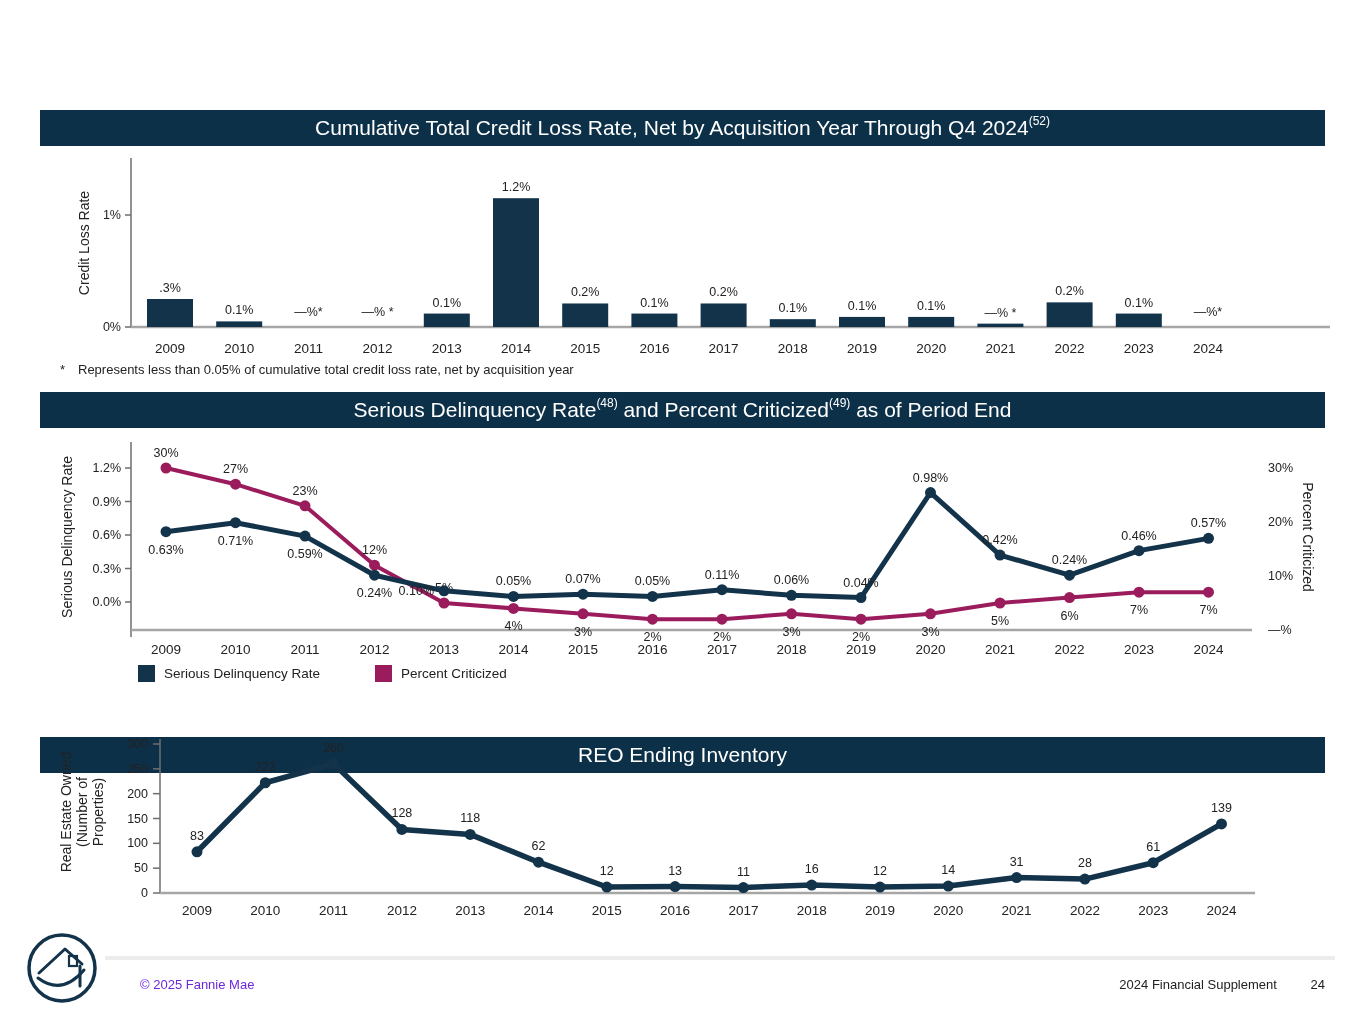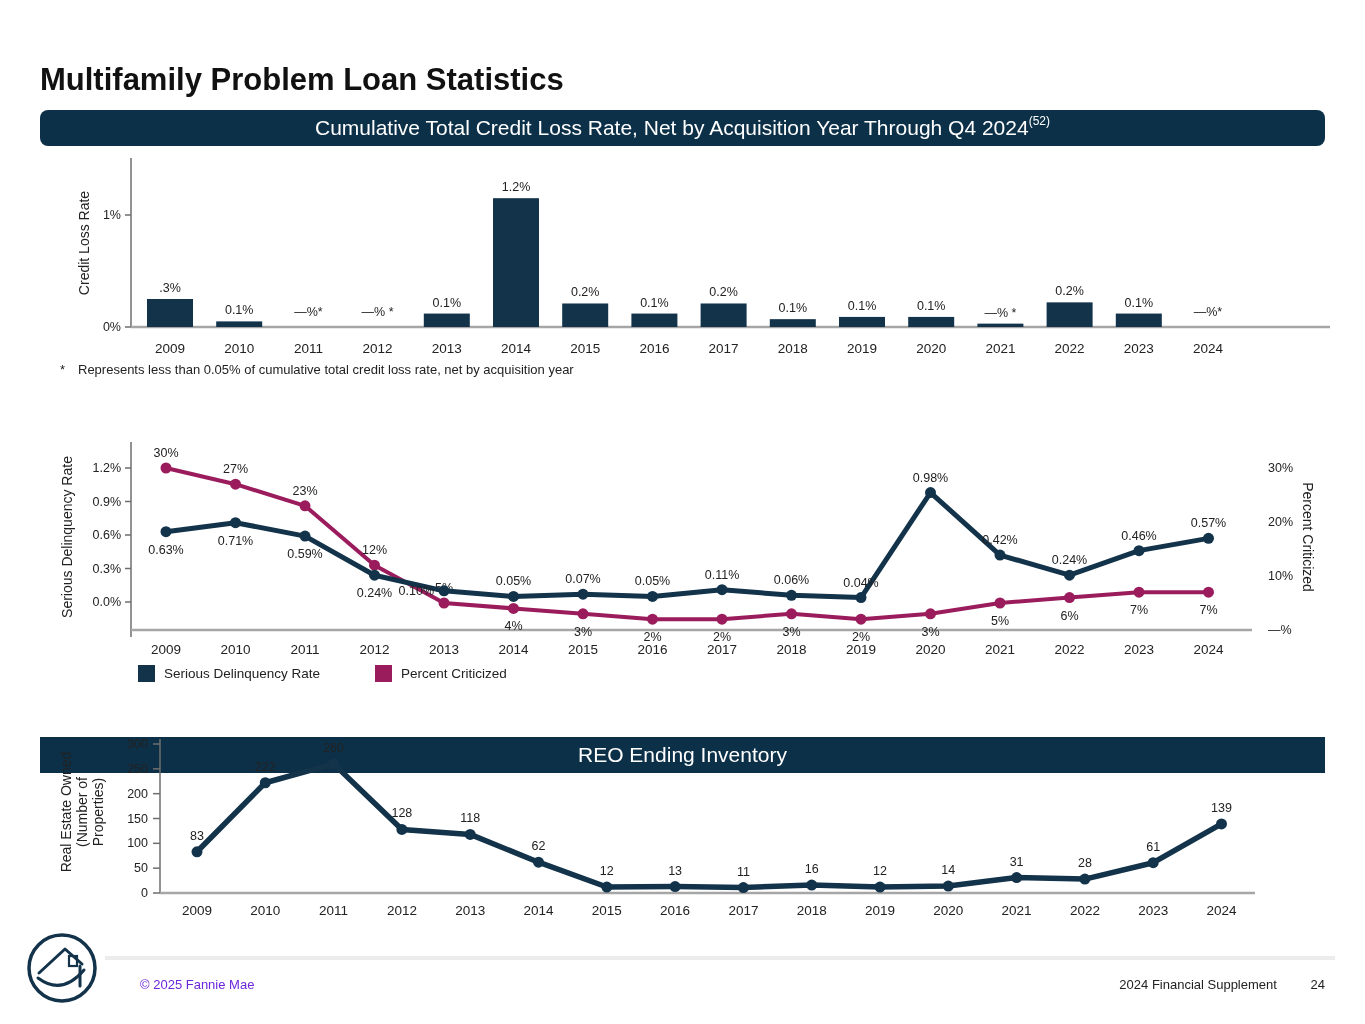--- a/index.html
+++ b/index.html
@@ -23,23 +23,22 @@
   .footer-copy{position:absolute;left:140px;top:977px;font-size:13px;color:#6d28d9;}
   .footer-right{position:absolute;right:40px;top:977px;font-size:13px;color:#222;}
   .footer-right .pagenum{margin-left:30px;}
   .logo-wrap{position:absolute;left:22px;top:928px;width:80px;height:80px;}
 </style>
 </head>
 <body>
 
 <div class="page">
 
-  <h1 class="page-title">Multifamily Problem Loan Statistics</h1>
-
-  <div class="band" style="top:110px;border-radius:8px;">
+
+  <div class="band" style="top:110px;">
     <span><span>Cumulative Total Credit Loss Rate, Net by Acquisition Year Through Q4 2024</span><sup>(52)</sup></span>
   </div>
 
   <div class="vlab" style="left:84px;top:243px;">Credit Loss Rate</div>
   <svg id="chart1-svg" class="chart-svg" style="top:150px;" width="1290" height="213">
       <line x1="91" y1="8" x2="91" y2="177" stroke="#6e6e6e" stroke-width="1.5"></line>
       <line x1="85" y1="65" x2="91" y2="65" stroke="#6e6e6e" stroke-width="1.5"></line>
       <text x="81" y="69" font-size="12.5" fill="#222222" text-anchor="end">1%</text>
       <line x1="85" y1="177" x2="91" y2="177" stroke="#6e6e6e" stroke-width="1.5"></line>
       <text x="81" y="181" font-size="12.5" fill="#222222" text-anchor="end">0%</text>
@@ -87,20 +86,23 @@
       <rect x="1075.8000000000002" y="163.56" width="46" height="13.44" fill="#13334b"></rect>
       <text x="1098.8000000000002" y="156.56" font-size="12.5" fill="#222222" text-anchor="middle">0.1%</text>
       <text x="1098.8000000000002" y="203" font-size="13.5" fill="#222222" text-anchor="middle">2023</text>
       <text x="1168" y="166" font-size="12.5" fill="#222222" text-anchor="middle">—%*</text>
       <text x="1168" y="203" font-size="13.5" fill="#222222" text-anchor="middle">2024</text>
     </svg>
   <div class="footnote">
     <span class="fn-marker">*</span><span>Represents less than 0.05% of cumulative total credit loss rate, net by acquisition year</span>
   </div>
 
+  <div class="band" style="top:392px;">
+    <span><span>Serious Delinquency Rate</span><sup>(48)</sup><span> and Percent Criticized</span><sup>(49)</sup><span> as of Period End</span></span>
+  </div>
 
   <div class="vlab" style="left:67px;top:537px;">Serious Delinquency Rate</div>
   <div class="vlab vlab-right" style="left:1308px;top:537px;">Percent Criticized</div>
   <svg id="chart2-svg" class="chart-svg" style="top:432px;" width="1290" height="230">
       <line x1="91" y1="10" x2="91" y2="205" stroke="#6e6e6e" stroke-width="1.5"></line>
       <line x1="85" y1="36" x2="91" y2="36" stroke="#6e6e6e" stroke-width="1.5"></line>
       <text x="81" y="40" font-size="12.5" fill="#222222" text-anchor="end">1.2%</text>
       <line x1="85" y1="69.5" x2="91" y2="69.5" stroke="#6e6e6e" stroke-width="1.5"></line>
       <text x="81" y="73.5" font-size="12.5" fill="#222222" text-anchor="end">0.9%</text>
       <line x1="85" y1="103" x2="91" y2="103" stroke="#6e6e6e" stroke-width="1.5"></line>

